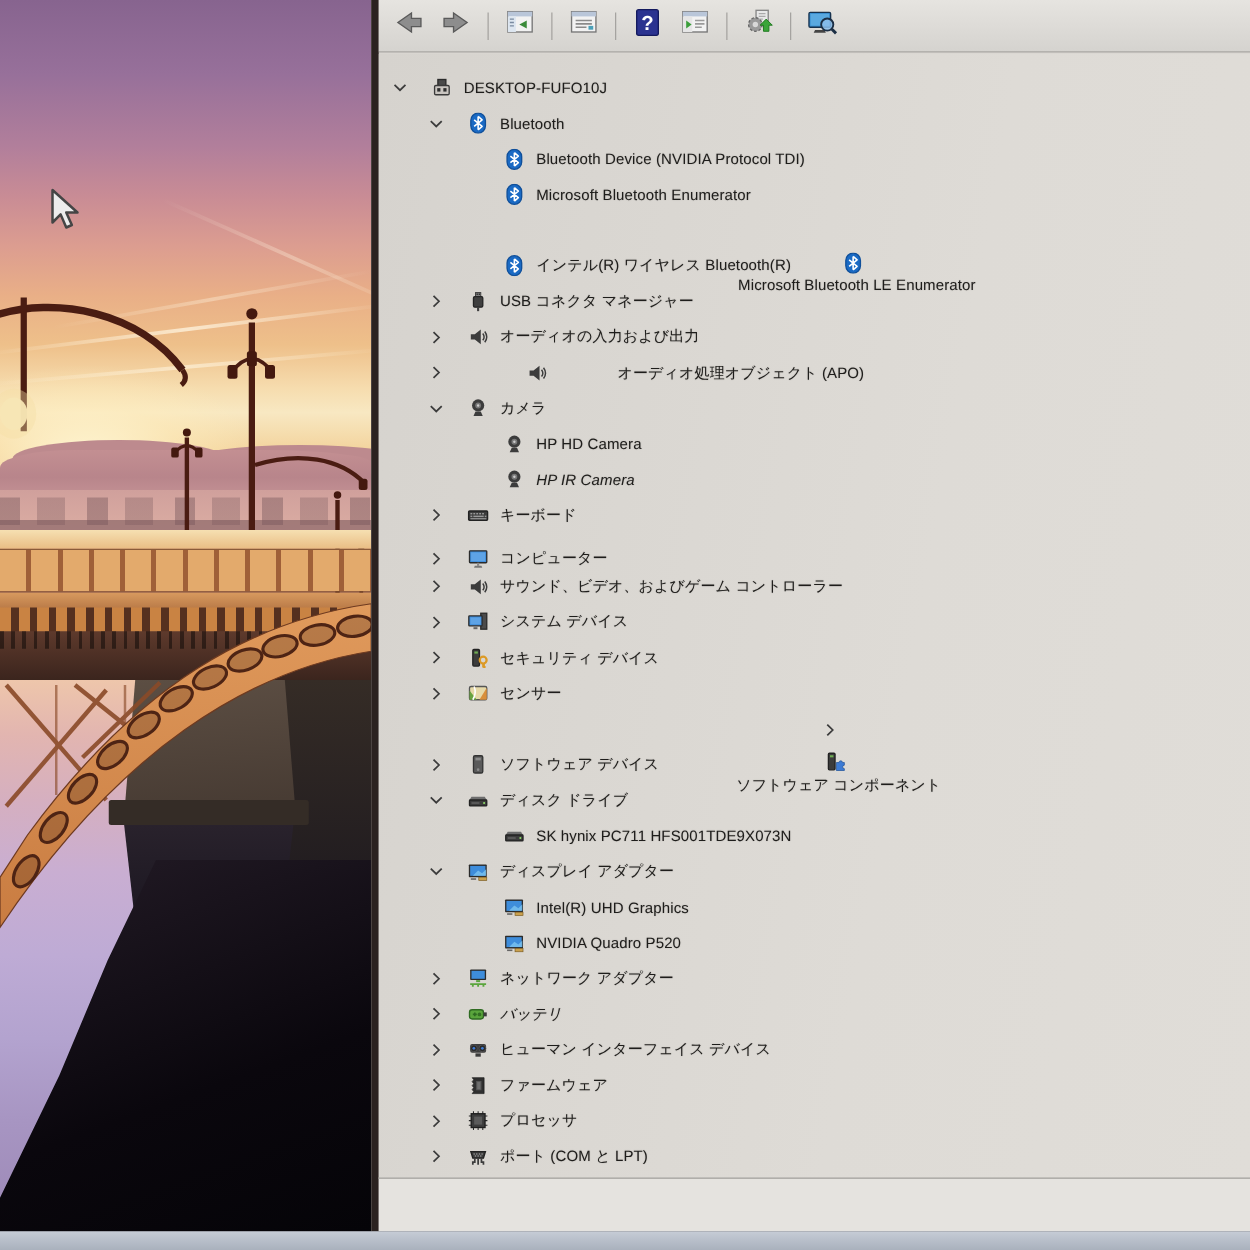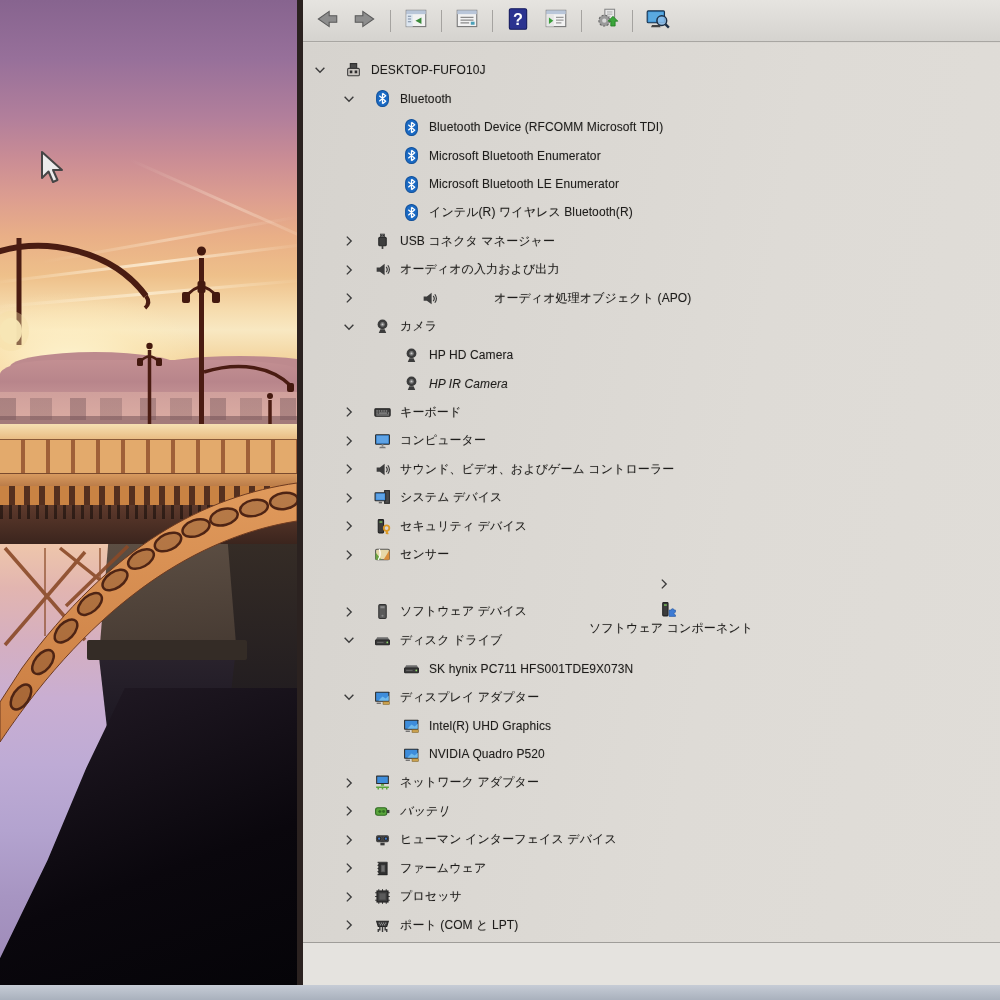--- a/index.html
+++ b/index.html
@@ -265,33 +265,33 @@
           <span class="tlabel">Bluetooth</span>
         </div>
         <div class="row" style="padding-left: 58px;">
           <span class="chev"></span>
           <span class="ticon">
             <svg viewBox="0 0 16 16" width="17" height="17">
               <rect x="2.5" y="0.5" width="11" height="15" rx="5.5" fill="#1a6ac4" stroke="#0f4f9a"></rect>
               <path d="M8 3 v10 M8 3 l3 2.5 L5 10.5 M8 13 l3 -2.5 L5 5.5" fill="none" stroke="#fff" stroke-width="1.2" stroke-linejoin="round"></path>
             </svg>
           </span>
-          <span class="tlabel">Bluetooth Device (RFCOMM Microsoft TDI)</span>
+          <span class="tlabel">Bluetooth Device (NVIDIA Protocol TDI)</span>
         </div>
         <div class="row" style="padding-left: 58px;">
           <span class="chev"></span>
           <span class="ticon">
             <svg viewBox="0 0 16 16" width="17" height="17">
               <rect x="2.5" y="0.5" width="11" height="15" rx="5.5" fill="#1a6ac4" stroke="#0f4f9a"></rect>
               <path d="M8 3 v10 M8 3 l3 2.5 L5 10.5 M8 13 l3 -2.5 L5 5.5" fill="none" stroke="#fff" stroke-width="1.2" stroke-linejoin="round"></path>
             </svg>
           </span>
           <span class="tlabel">Microsoft Bluetooth Enumerator</span>
         </div>
-        <div class="row" style="padding-left: 58px;">
+        <div class="row" style="padding-left: 58px; flex-direction: column;">
           <span class="chev"></span>
           <span class="ticon">
             <svg viewBox="0 0 16 16" width="17" height="17">
               <rect x="2.5" y="0.5" width="11" height="15" rx="5.5" fill="#1a6ac4" stroke="#0f4f9a"></rect>
               <path d="M8 3 v10 M8 3 l3 2.5 L5 10.5 M8 13 l3 -2.5 L5 5.5" fill="none" stroke="#fff" stroke-width="1.2" stroke-linejoin="round"></path>
             </svg>
           </span>
           <span class="tlabel">Microsoft Bluetooth LE Enumerator</span>
         </div>
         <div class="row" style="padding-left: 58px;">
@@ -406,21 +406,21 @@
                 <rect x="11" y="6" width="1.4" height="1.1"></rect>
                 <rect x="2.2" y="8" width="1.4" height="1.1"></rect>
                 <rect x="4.4" y="8" width="7.8" height="1.1"></rect>
                 <rect x="13" y="8" width="1.2" height="1.1"></rect>
                 <rect x="2.2" y="9.9" width="12" height="0.9"></rect>
               </g>
             </svg>
           </span>
           <span class="tlabel">キーボード</span>
         </div>
-        <div class="row" style="padding-left: 29px;">
+        <div class="row" style="padding-left: 29px; align-items: flex-end;">
           <span class="chev">
             <svg viewBox="0 0 16 16" width="14" height="14">
               <path d="M5.5 3 L10.5 8 L5.5 13" fill="none" stroke="#3c3c3c" stroke-width="1.6"></path>
             </svg>
           </span>
           <span class="ticon">
             <svg viewBox="0 0 16 16" width="17" height="17">
               <rect x="1.5" y="2.5" width="13" height="9" rx="0.6" fill="#3e8ddb" stroke="#2b2b2b"></rect>
               <rect x="2.7" y="3.7" width="10.6" height="6.6" fill="#5ea3e6"></rect>
               <rect x="7.2" y="11.5" width="1.6" height="2.3" fill="#888"></rect>

